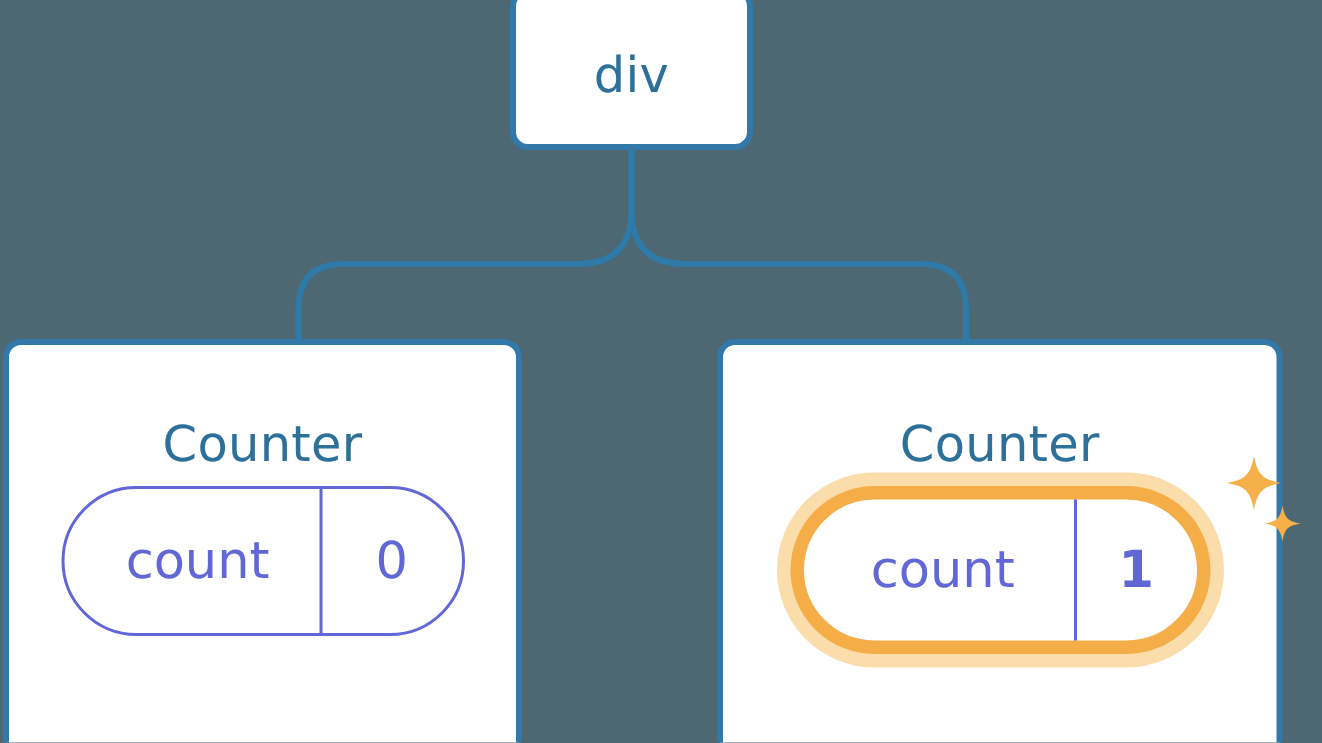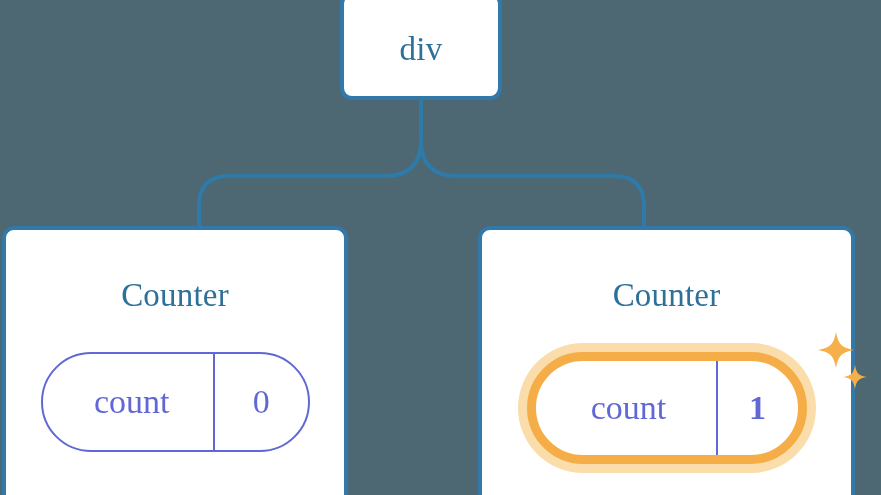--- a/index.html
+++ b/index.html
@@ -12,21 +12,20 @@
     overflow: hidden;
     background: #4d6773;
     font-family: "DejaVu Sans", "Liberation Sans", sans-serif;
     position: relative;
   }
   #stage {
     position: absolute;
     left: 0; top: 0;
     width: 704px;
     height: 495px;
-    font-family: Liberation Serif, serif;
   }
   
   #connectors {
     position: absolute;
     left: 0; top: 0;
     width: 881px;
     height: 495px;
     z-index: 1;
   }
   
@@ -71,21 +70,21 @@
   .child-title {
     font-size: 33px;
     color: #2d7099;
     letter-spacing: 0.2px;
     margin-top: 49px;
     line-height: 1;
   }
   
   .pill-wrap {
     position: relative;
-    margin-top: 40px;
+    margin-top: 12px;
     display: flex;
     align-items: center;
     justify-content: center;
   }
   .pill {
     position: relative;
     display: flex;
     align-items: stretch;
     height: 100px;
     border: 2px solid #6168d6;

